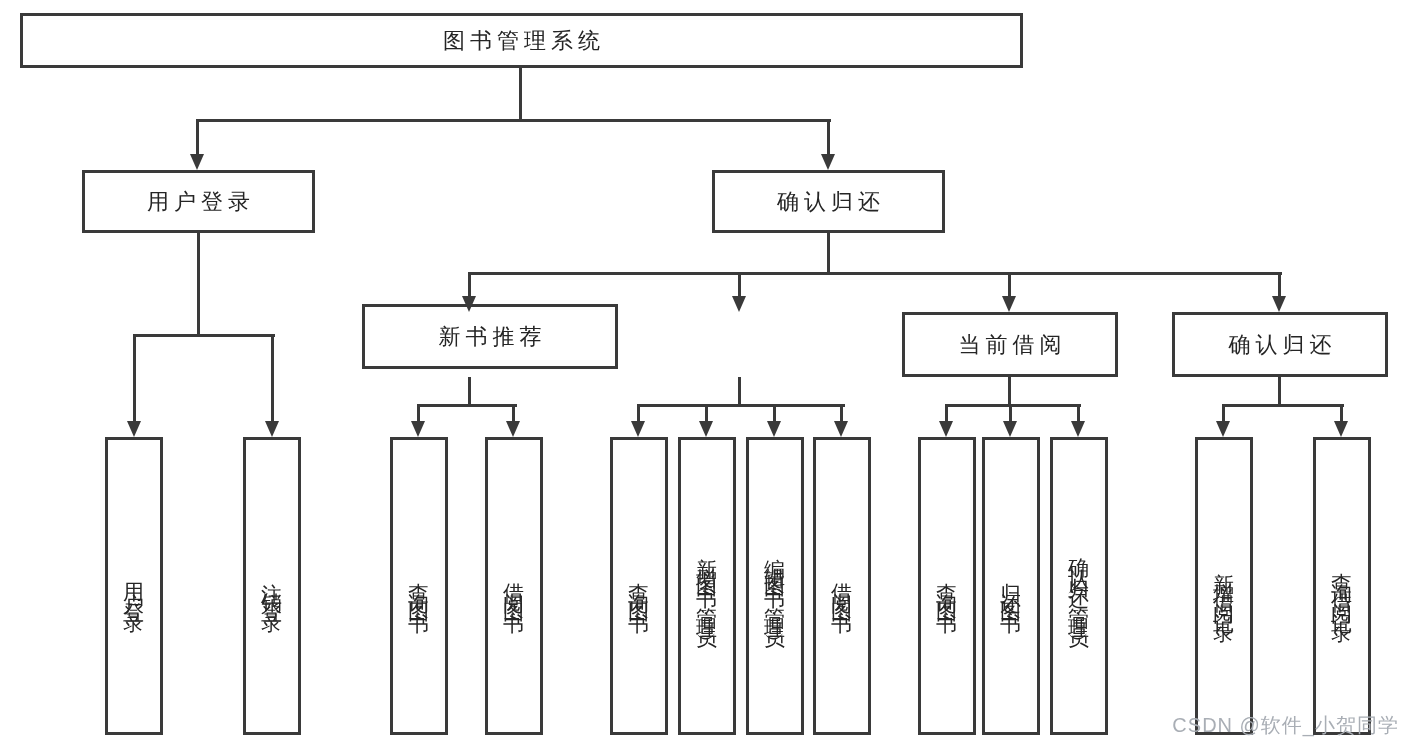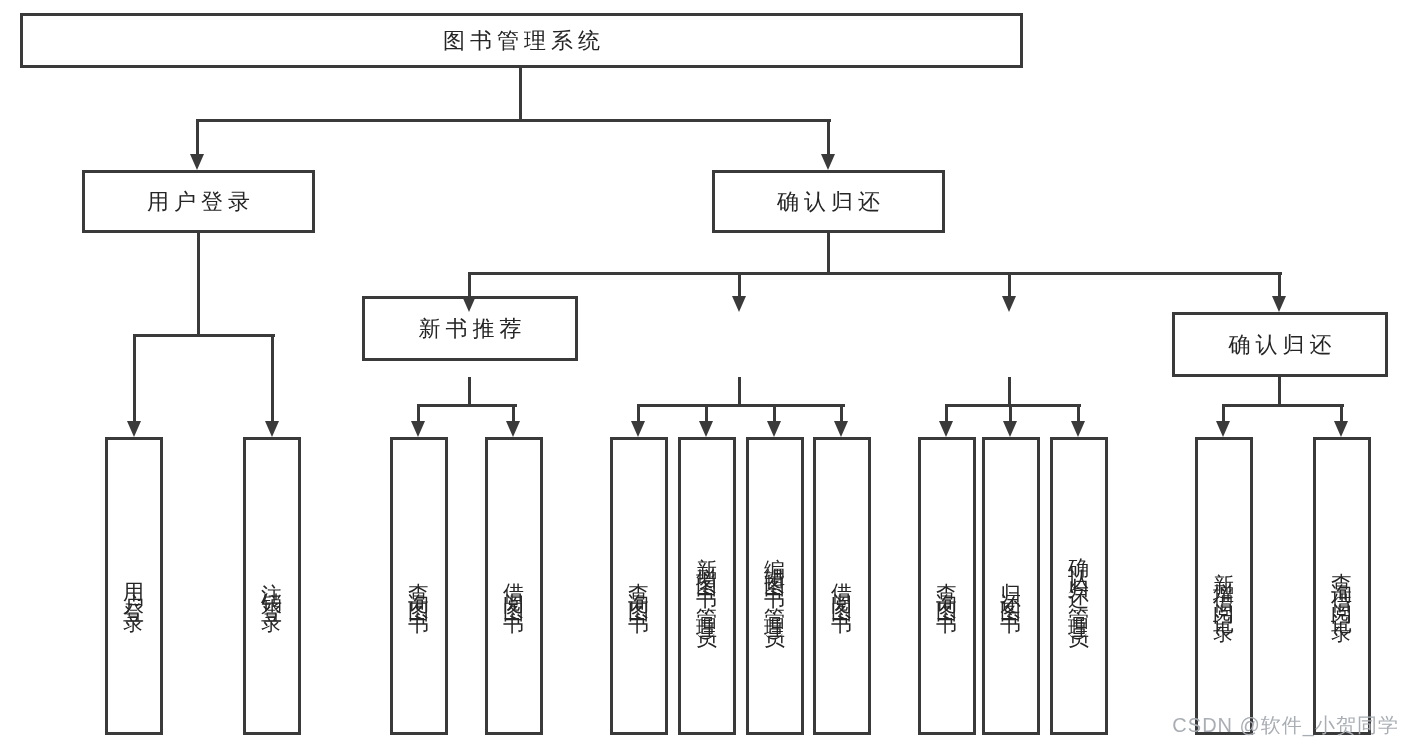--- a/index.html
+++ b/index.html
@@ -75,22 +75,25 @@
     <span class="hlabel">图书管理系统</span>
   </div>
 
   <div class="box" style="left:82px;top:170px;width:233px;height:63px;">
     <span class="hlabel">用户登录</span>
   </div>
   <div class="box" style="left:712px;top:170px;width:233px;height:63px;">
     <span class="hlabel">确认归还</span>
   </div>
 
-  <div class="box" style="left:362px;top:296px;width:216px;height:65px;">
+  <div class="box" style="left:362px;top:304px;width:256px;height:65px;">
     <span class="hlabel">新书推荐</span>
+  </div>
+  <div class="box" style="left:902px;top:312px;width:216px;height:65px;">
+    <span class="hlabel">当前借阅</span>
   </div>
   <div class="box" style="left:1172px;top:312px;width:216px;height:65px;">
     <span class="hlabel">确认归还</span>
   </div>
 
   <div class="box" style="left:105px;top:437px;width:58px;height:298px;">
     <span class="vlabel">用户登录</span>
   </div>
   <div class="box" style="left:243px;top:437px;width:58px;height:298px;">
     <span class="vlabel">注销登录</span>

